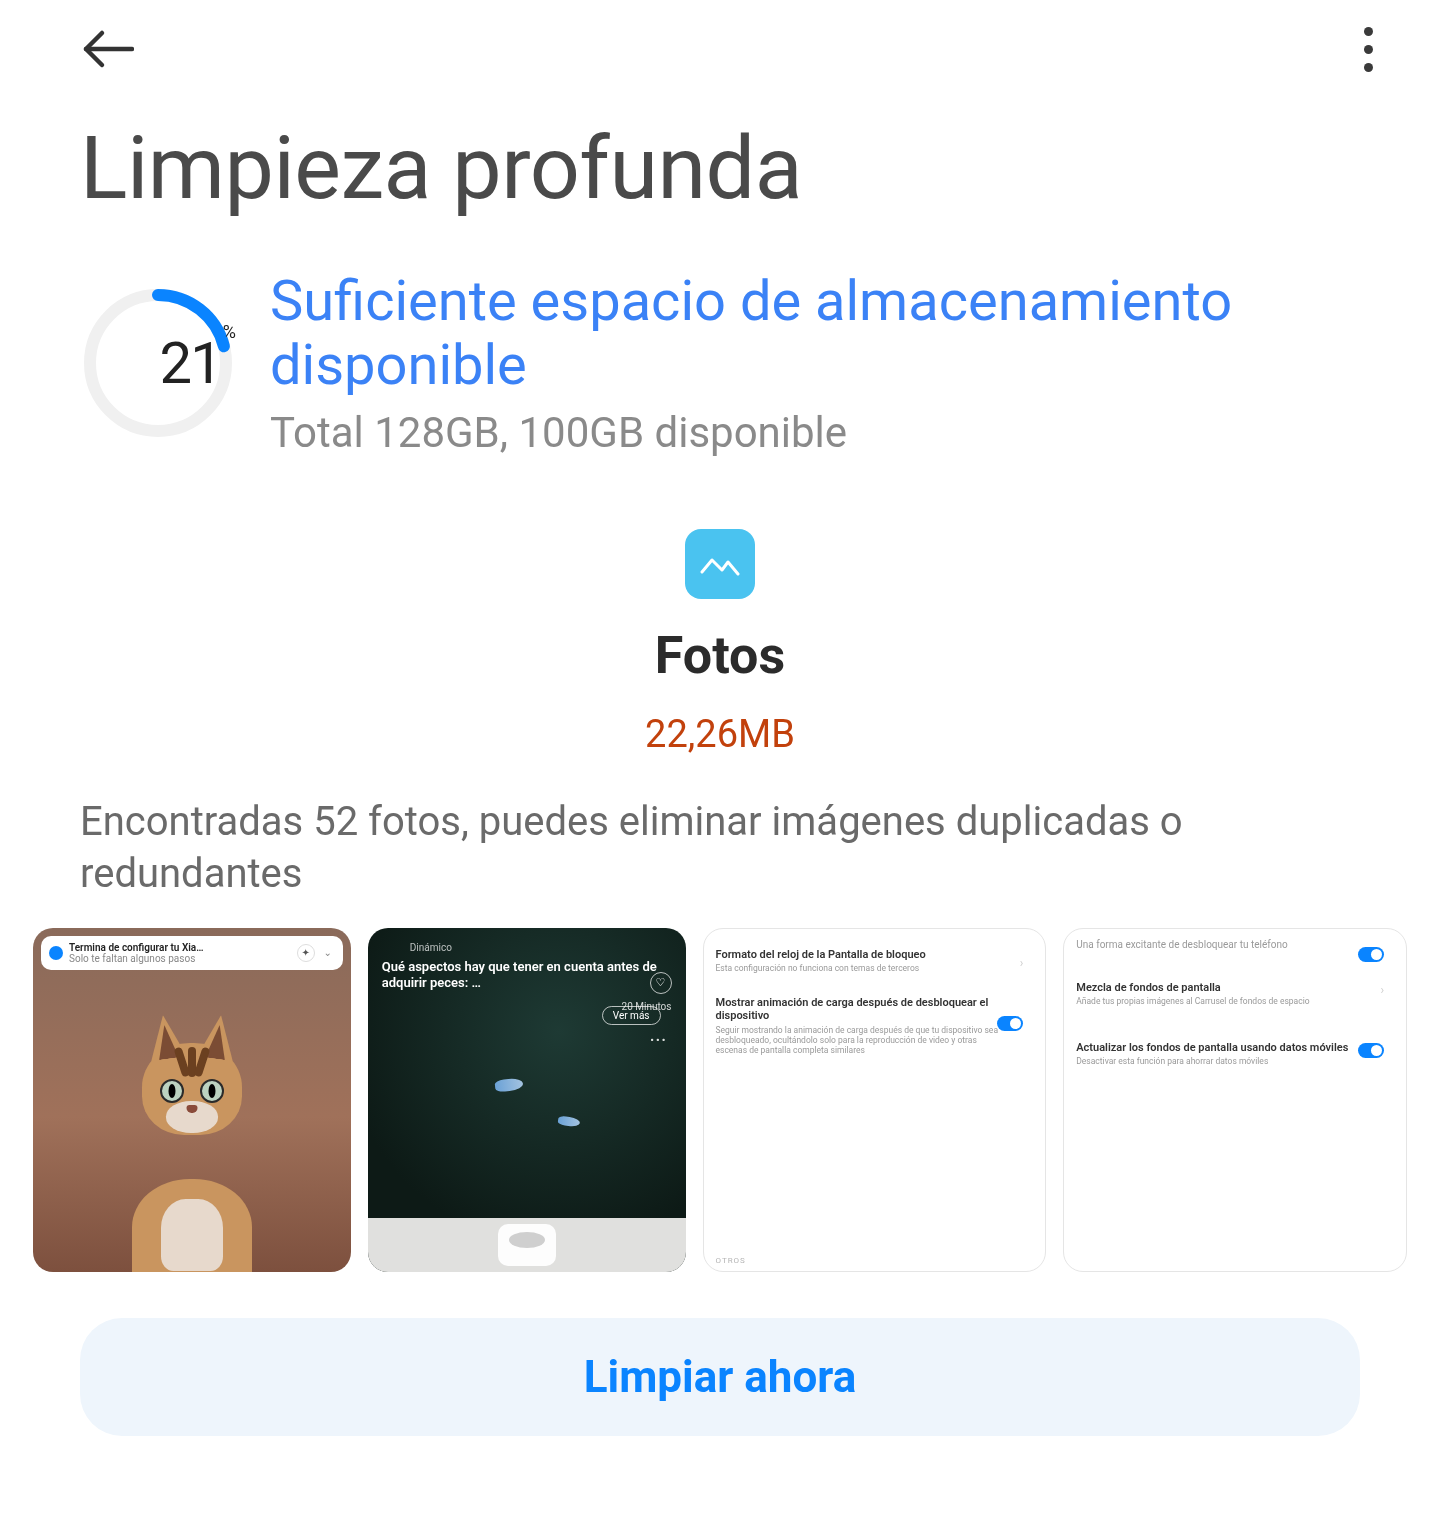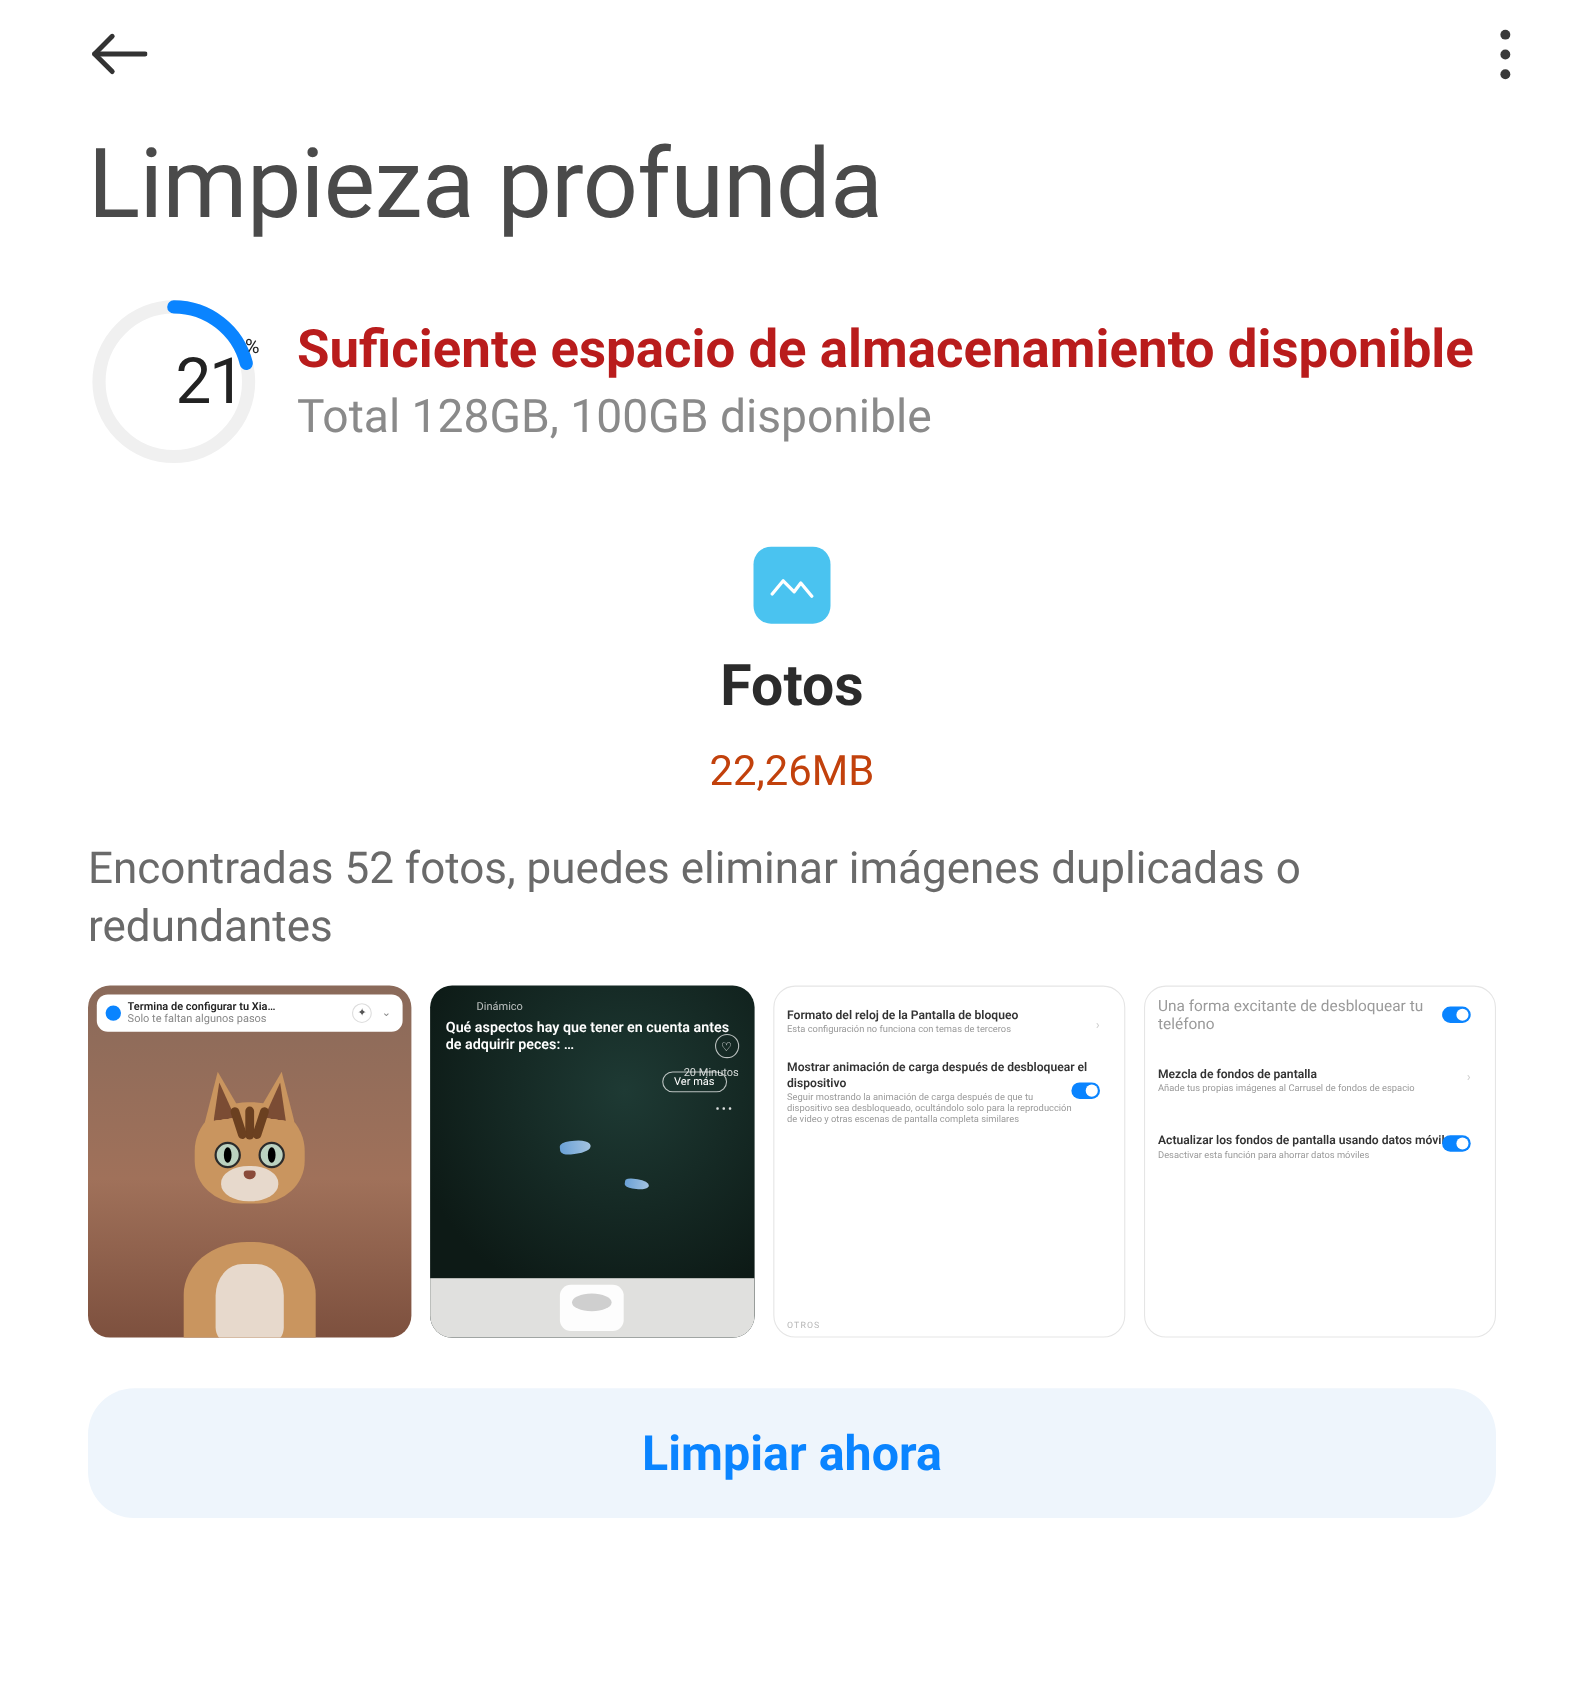--- a/index.html
+++ b/index.html
@@ -73,23 +73,23 @@
     letter-spacing: -2px;
   }
   .ring-unit {
     font-size: 18px;
     color: #222;
     align-self: flex-start;
     margin-top: 36px;
   }
   .storage-text { flex: 1; }
   .storage-heading {
-    font-size: 48px;
-    font-weight: 700;
-    color: #b91c1c;
+    font-size: 56px;
+    font-weight: 400;
+    color: #3b82f6;
     line-height: 1.15;
     margin-bottom: 10px;
   }
   .storage-sub {
     font-size: 42px;
     color: #8a8a8a;
   }
 
   
   .section-header {
@@ -121,21 +121,21 @@
     font-size: 40px;
     color: #6a6a6a;
     padding: 20px 80px 28px;
     line-height: 1.3;
   }
 
   
   .thumbs {
     display: flex;
     gap: 17px;
-    padding: 0 80px;
+    padding: 0 33px;
   }
   .thumb {
     flex: 1;
     aspect-ratio: 1 / 1;
     border-radius: 20px;
     overflow: hidden;
     position: relative;
     border: 1px solid #e5e5e5;
     background: #f6f6f6;
   }
@@ -300,21 +300,21 @@
     width: 26px; height: 15px; background: #0a84ff; border-radius: 10px;
   }
   .settings .toggle::after {
     content: ""; position: absolute; right: 2px; top: 2px;
     width: 11px; height: 11px; background: #fff; border-radius: 50%;
   }
   .settings .otros {
     font-size: 8px; color: #b5b5b5; letter-spacing: 1px;
     position: absolute; left: 12px; bottom: 6px;
   }
-  .t4 .topline { color: #9a9a9a; font-size: 14px; padding-right: 34px; }
+  .t4 .topline { color: #9a9a9a; font-size: 10px; padding-right: 34px; }
   .t4 .toggle-top {
     position: absolute; right: 10px; top: 8px;
     width: 26px; height: 15px; background: #0a84ff; border-radius: 10px;
   }
   .t4 .toggle-top::after {
     content: ""; position: absolute; right: 2px; top: 2px;
     width: 11px; height: 11px; background: #fff; border-radius: 50%;
   }
 
   

